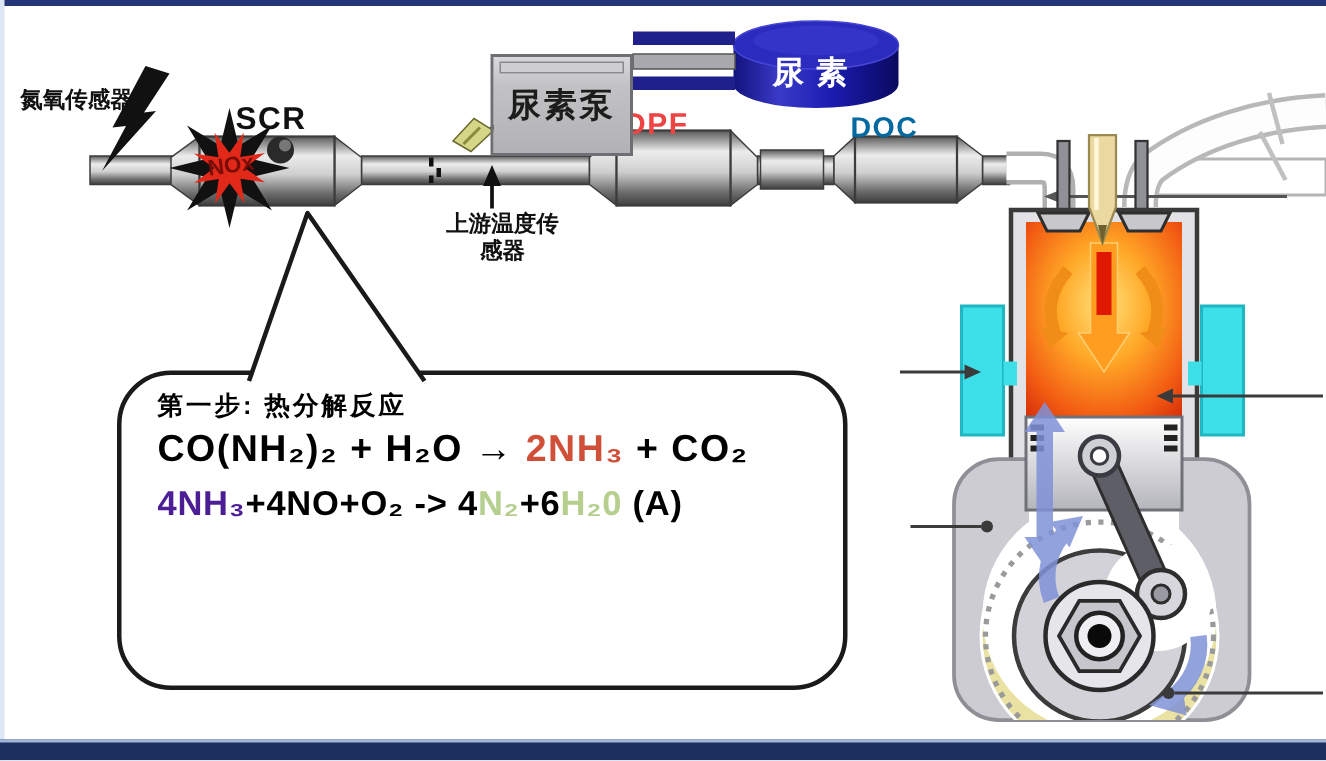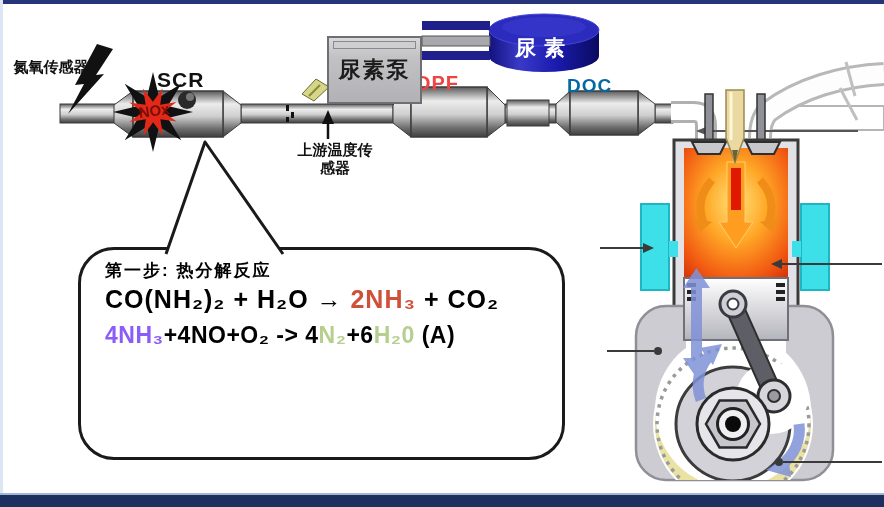--- a/index.html
+++ b/index.html
@@ -34,21 +34,21 @@
   .bubble{
     position:absolute;left:78px;top:247px;width:487px;height:213px;
     background:#ffffff;border:3px solid #1a1a1a;border-radius:36px;box-sizing:border-box;
     padding:8px 0 0 24px;
   }
   .bubble .t1{font-size:17px;font-weight:bold;letter-spacing:2px;line-height:26px;}
   .bubble .e1{font-size:25px;font-weight:bold;line-height:31px;letter-spacing:1px;}
   .bubble .t2{font-size:20px;font-weight:bold;letter-spacing:1px;line-height:25px;margin-top:34px;}
   .bubble .ea{font-size:23px;font-weight:bold;line-height:29px;margin-top:6px;letter-spacing:0.5px;}
   .bubble .eb{font-size:23px;font-weight:bold;line-height:29px;margin-top:4px;letter-spacing:0.5px;}
-  .red{color:#8b5cf6;}
+  .red{color:#4c1d95;}
   .red2{color:#d04f38;}
   .grn{color:#b6cf8e;}
   .tail{position:absolute;left:0;top:0;}
 </style>
 </head>
 <body>
 
 <div class="stage">
 
   <svg class="bg" width="884" height="507" viewBox="0 0 884 507">

